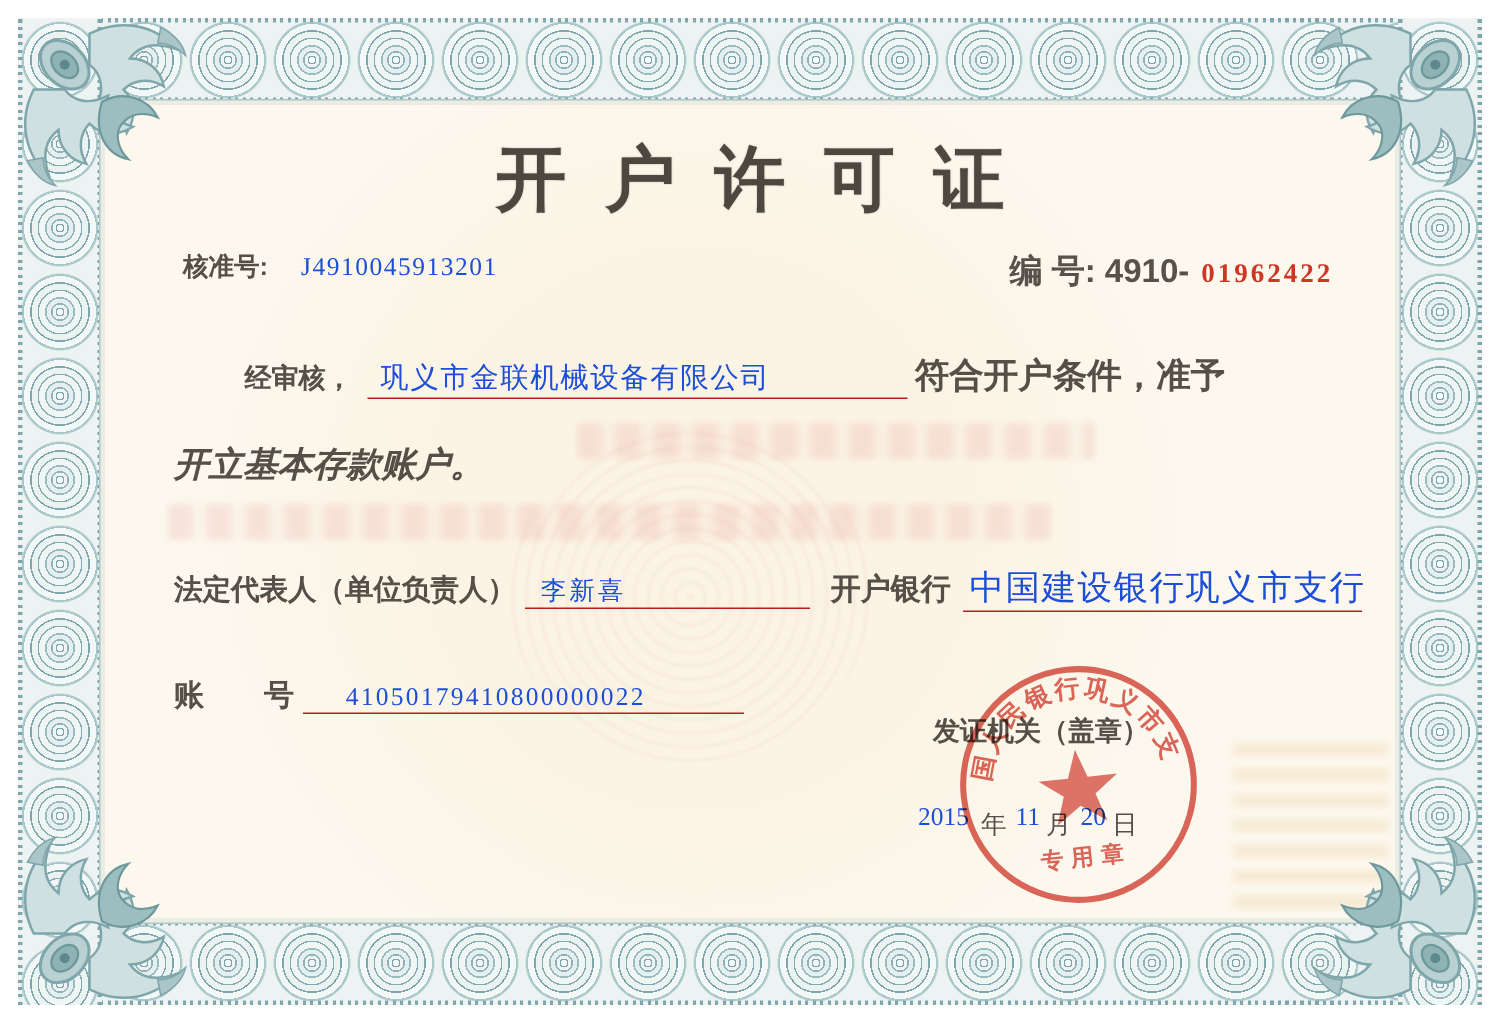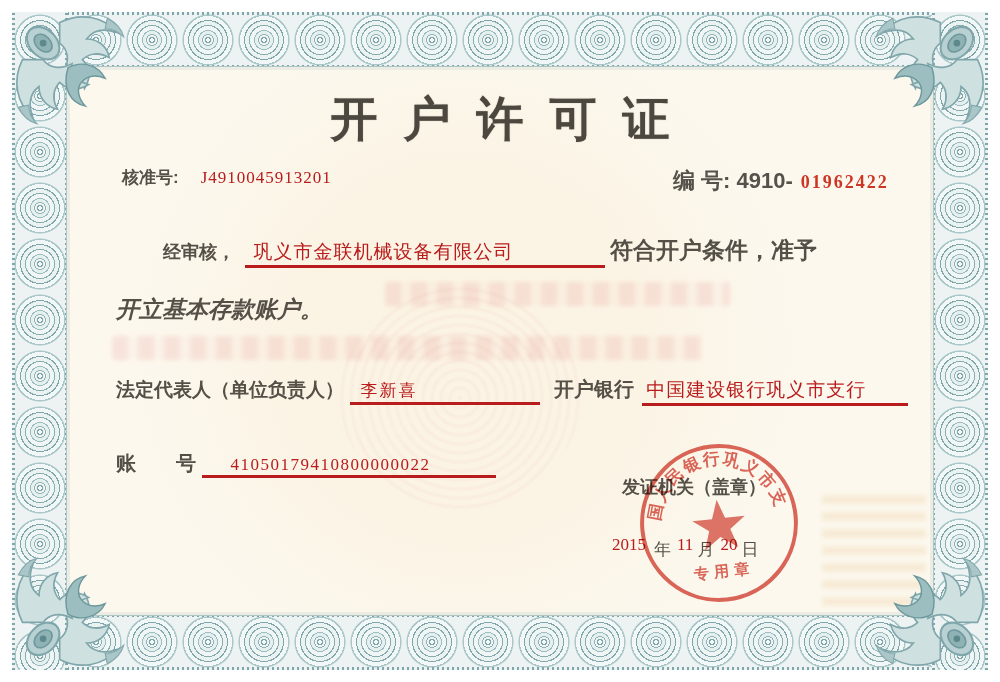--- a/index.html
+++ b/index.html
@@ -49,22 +49,22 @@
   .wm-rings { left:340px; top:288px; width:240px; height:220px; border-radius:50%; filter:blur(1px);
     background:repeating-radial-gradient(circle at 50% 50%, rgba(226,150,150,.10) 0 2px, rgba(255,255,255,0) 2px 9px); }
   .wm-tan { left:822px; top:488px; width:104px; height:118px; filter:blur(2px);
     background:repeating-linear-gradient(0deg, rgba(228,178,108,.18) 0 9px, rgba(255,255,255,0) 9px 17px); }
   
   .abs { position:absolute; }
   .title { left:0; right:0; top:88px; text-align:center; font-family:"Liberation Serif","DejaVu Serif",serif;
     font-size:47px; font-weight:bold; letter-spacing:26px; padding-left:26px; color:#4c473f;
     text-shadow:0 0 1px rgba(76,71,63,.6); }
   .lbl { font-weight:700; color:#544f47; }
-  .serifval { font-family:"Liberation Serif","DejaVu Serif",serif; color:#b91c1c; }
-  .u { display:inline-block; border-bottom:3px solid #b91c1c; }
+  .serifval { font-family:"Liberation Serif","DejaVu Serif",serif; color:#1d4ed8; }
+  .u { display:inline-block; border-bottom:1px solid #b91c1c; }
   .row { display:flex; align-items:baseline; }
   .red { color:#cd3524; }
   .raised { display:inline-block; transform:translateY(-5px); }
   
   .seal { position:absolute; left:633px; top:437px; width:172px; height:172px;
     opacity:.82; mix-blend-mode:multiply; transform:rotate(-6deg); }
 </style>
 </head>
 <body>
 
@@ -124,21 +124,21 @@
   <span class="u" style="width:360px; margin-left:6px;"><span class="serifval" style="font-size:19px; padding-left:8px; letter-spacing:1px;">巩义市金联机械设备有限公司</span></span>
   <span class="lbl" style="font-size:23px; ">符合开户条件，准予</span>
 </div>
 
 <div class="abs lbl" style="left:116px; top:294px; font-size:23px;font-style:italic;">开立基本存款账户。</div>
 
 <div class="abs" style="left:116px; top:376px; white-space:nowrap;">
   <span class="lbl" style="font-size:19px;">法定代表人（单位负责人）</span>
   <span class="u" style="width:190px; margin-left:2px;"><span class="serifval" style="font-size:17px; padding-left:10px; letter-spacing:2px;">李新喜</span></span>
   <span class="lbl" style="font-size:20px; margin-left:9px;">开户银行</span>
-  <span class="u" style="width:266px; margin-left:4px;"><span class="serifval" style="font-size:19px; padding-left:4px; letter-spacing:1px;">中国建设银行巩义市支行</span></span>
+  <span class="u" style="width:266px; margin-left:4px;"><span class="serifval" style="font-size:23px; padding-left:4px; letter-spacing:1px;">中国建设银行巩义市支行</span></span>
 </div>
 
 <div class="abs" style="left:116px; top:450px; white-space:nowrap;">
   <span class="lbl" style="font-size:20px;">账　　号</span>
   <span class="u" style="width:294px; margin-left:2px;"><span class="serifval" style="font-size:17px; padding-left:8px; letter-spacing:1.5px;margin-left:20px;">41050179410800000022</span></span>
 </div>
 
 <div class="abs lbl" style="left:622px; top:475px; font-size:18px;">发证机关（盖章）</div>
 <div class="abs row" style="left:612px; top:538px; font-size:17px; color:#544f47;">
   <span class="serifval raised">2015</span>

